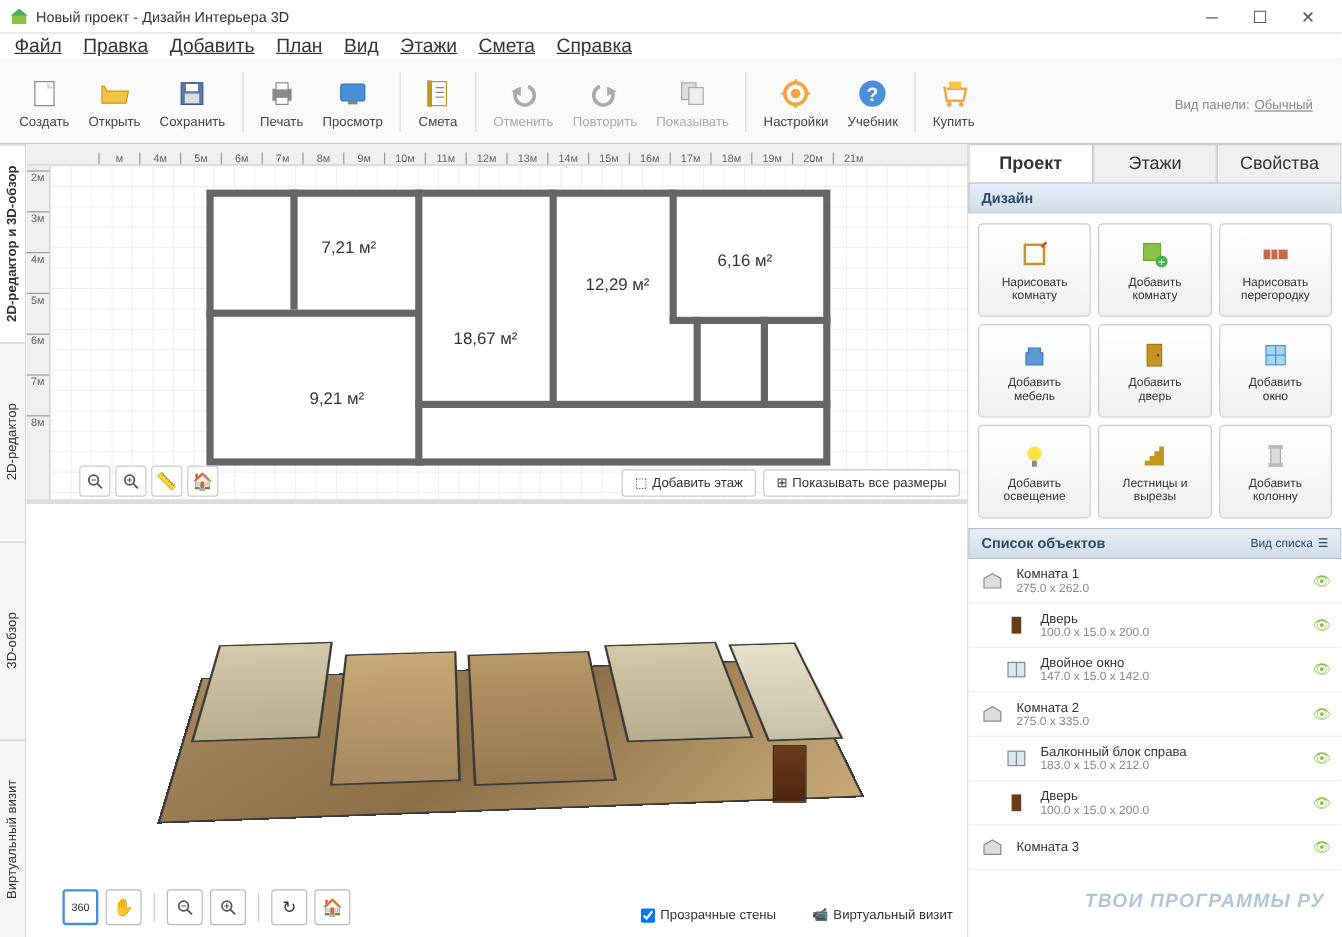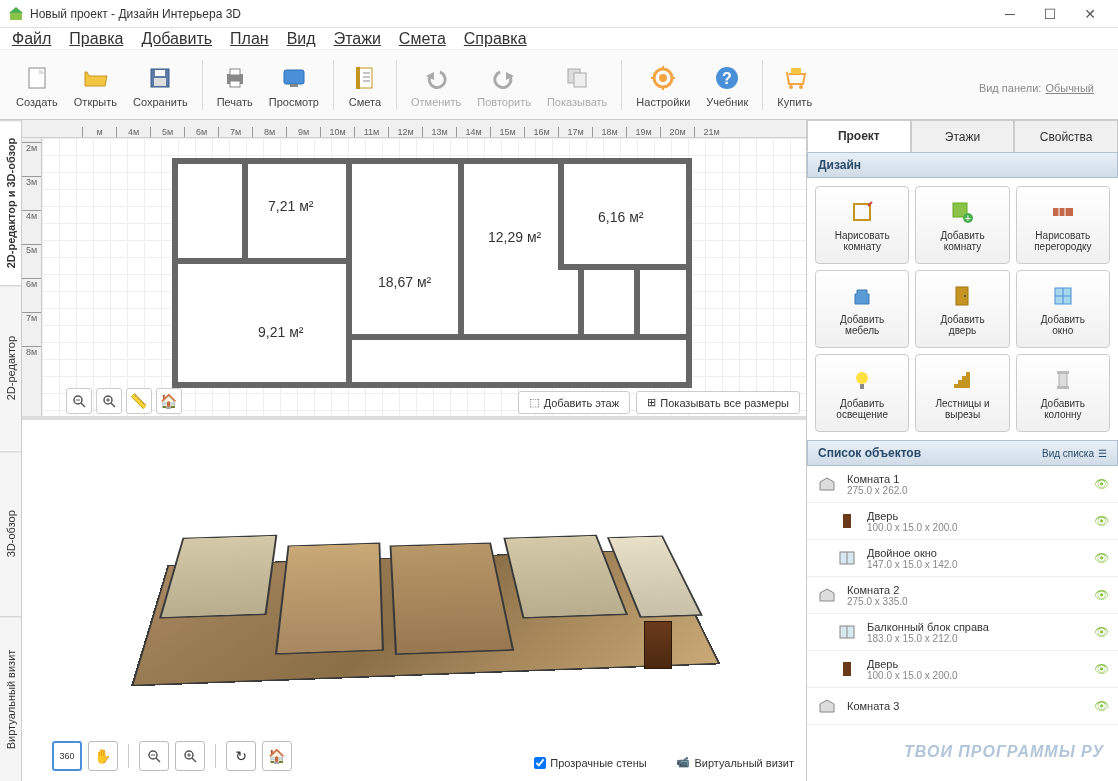--- a/index.html
+++ b/index.html
@@ -42,21 +42,21 @@
 .model3d { width:620px; height:280px; position:relative; perspective:800px; }
 .floor3d { position:absolute; background:linear-gradient(135deg,#a88860 0%,#8b6f47 50%,#c9a976 100%); border:2px solid #3a3a3a; }
 .view3d-tools { position:absolute; left:30px; bottom:10px; display:flex; gap:6px; align-items:center; }
 .vtool { width:30px; height:30px; border:1px solid #bbb; background:#fff; display:flex; align-items:center; justify-content:center; cursor:pointer; font-size:14px; border-radius:3px; }
 .vtool.active { border:2px solid #4a90d9; }
 .vsep { width:1px; height:24px; background:#ccc; margin:0 4px; }
 .view3d-opts { position:absolute; right:12px; bottom:12px; display:flex; gap:30px; font-size:11px; align-items:center; }
 .chk { display:flex; align-items:center; gap:4px; }
 .right { width:312px; border-left:1px solid #ccc; display:flex; flex-direction:column; background:#f8f8f8; }
 .rtabs { display:flex; height:32px; background:#fff; }
-.rtab { flex:1; display:flex; align-items:center; justify-content:center; font-size:12px; border:1px solid #ccc; border-bottom:none; cursor:pointer; background:#f0f0f0; }
+.rtab { flex:1; display:flex; align-items:center; justify-content:center; font-size:15px; border:1px solid #ccc; border-bottom:none; cursor:pointer; background:#f0f0f0; }
 .rtab.active { background:#fff; border-bottom:1px solid #fff; font-weight:bold; }
 .section-hdr { height:26px; background:linear-gradient(#e8f0f8,#d0dce8); border:1px solid #b0c0d0; display:flex; align-items:center; padding:0 10px; font-size:12px; font-weight:bold; color:#2a4a6a; }
 .tools-grid { display:grid; grid-template-columns:repeat(3,1fr); gap:6px; padding:8px; background:#fff; }
 .toolcard { height:78px; border:1px solid #ccc; border-radius:4px; background:linear-gradient(#fff,#f0f0f0); display:flex; flex-direction:column; align-items:center; justify-content:center; cursor:pointer; font-size:10px; text-align:center; padding:4px; }
 .toolcard .tcicon { width:28px; height:28px; margin-bottom:4px; display:flex; align-items:center; justify-content:center; }
 .objlist-hdr { height:26px; background:linear-gradient(#e8f0f8,#d0dce8); border:1px solid #b0c0d0; display:flex; align-items:center; justify-content:space-between; padding:0 10px; font-size:12px; color:#2a4a6a;gap:48px; }
 .objlist-hdr .left-h { font-weight:bold; }
 .objlist-hdr .right-h { font-size:10px; display:flex; align-items:center; gap:4px; }
 .objlist { flex:1; overflow-y:auto; background:#fff; }
 .objrow { display:flex; align-items:center; padding:6px 8px; border-bottom:1px solid #eee; cursor:pointer; }

